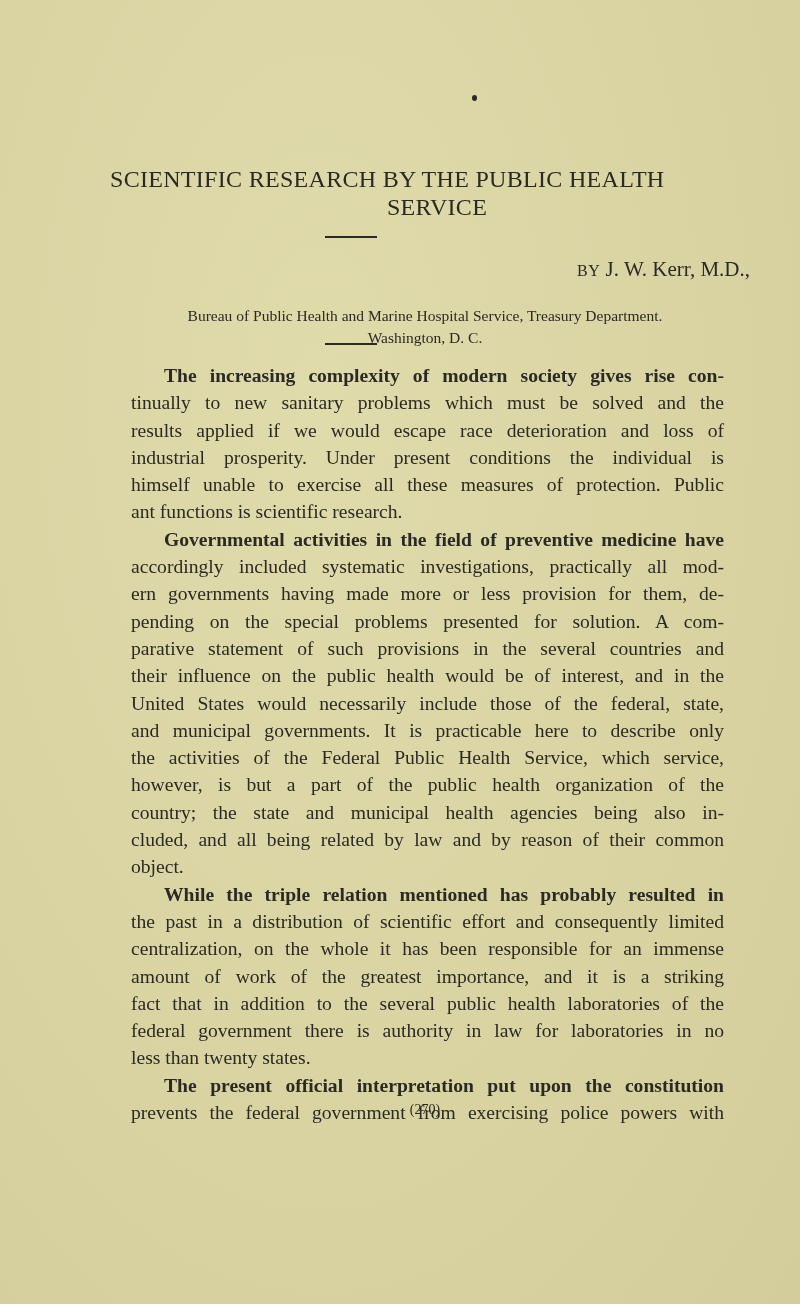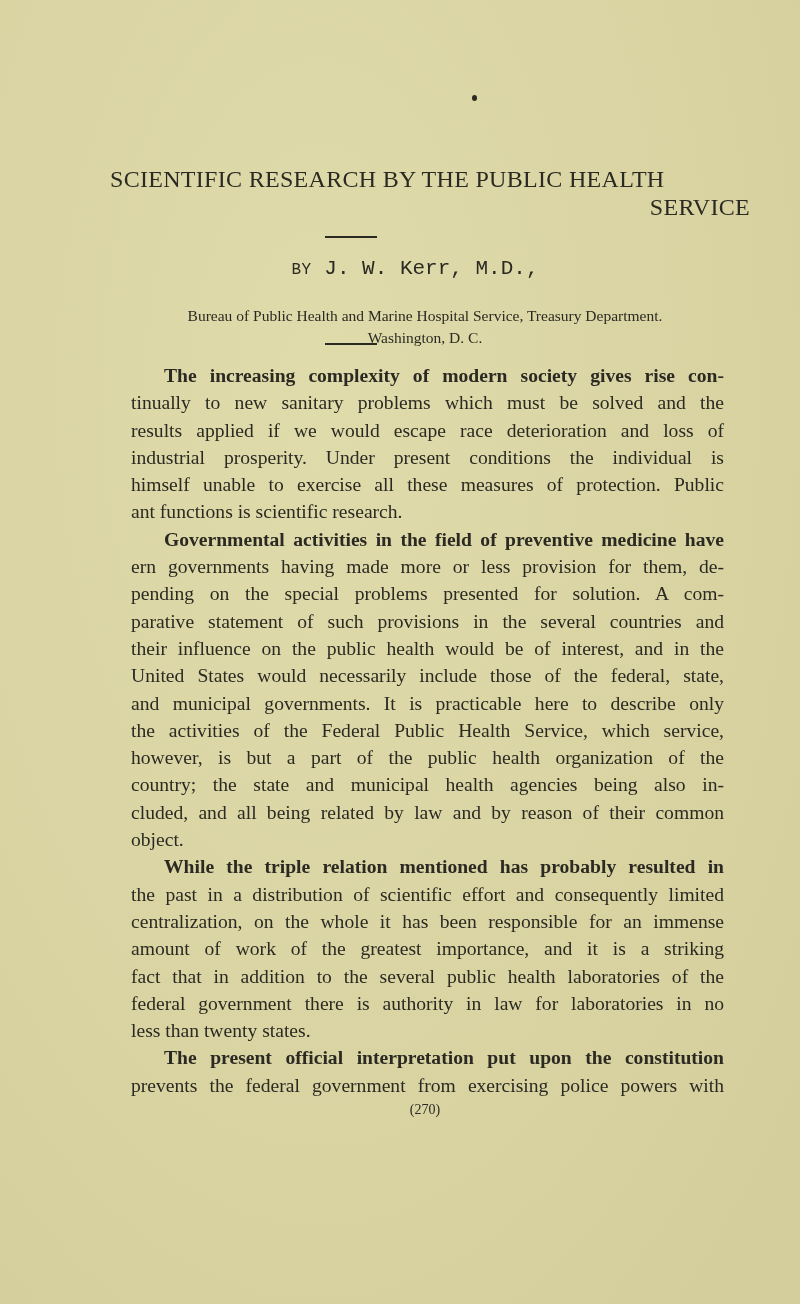--- a/index.html
+++ b/index.html
@@ -23,42 +23,41 @@
     }
     .dot {
       position: absolute;
       left: 472px; top: 95px;
       width: 5px; height: 6px;
       border-radius: 50%;
       background: #2b2a22;
     }
     .title {
       position: absolute;
-      left: 100px; width: 650px;
-      text-align: right;
+      left: 112px; width: 650px;
+      text-align: center;
       font-size: 24px;
       letter-spacing: 0.3px;
       line-height: 29px;
     }
     .title.l1 { top: 165px; left: 110px; width: 600px; text-align: left; }
     .title.l2 { top: 193px; }
     .rule {
       position: absolute;
       left: 325px; width: 52px;
       height: 2px;
       background: #2b2a22;
     }
     .rule.r1 { top: 236px; }
     .rule.r2 { top: 343px; }
     .byline {
       position: absolute;
-      top: 257px; left: 90px; width: 650px;
-      text-align: center;
+      top: 257px; left: 100px; width: 650px;
+      text-align: right;
       font-size: 21px;
-      font-family: Liberation Mono, monospace;
     }
     .byline .sc { font-size: 16px; letter-spacing: 0.5px; }
     .affil {
       position: absolute;
       top: 305px; left: 95px; width: 660px;
       text-align: center;
       font-size: 15.5px;
       line-height: 22px;
     }
     .body-text {
@@ -115,20 +114,21 @@
       <div>
         <span class="line indent">The increasing complexity of modern society gives rise con-</span>
         <span class="line">tinually to new sanitary problems which must be solved and the</span>
         <span class="line">results applied if we would escape race deterioration and loss of</span>
         <span class="line">industrial prosperity. Under present conditions the individual is</span>
         <span class="line">himself unable to exercise all these measures of protection. Public</span>
         <span class="line last">ant functions is scientific research.</span>
       </div>
       <div>
         <span class="line indent">Governmental activities in the field of preventive medicine have</span>
+        <span class="line">accordingly included systematic investigations, practically all mod-</span>
         <span class="line">ern governments having made more or less provision for them, de-</span>
         <span class="line">pending on the special problems presented for solution. A com-</span>
         <span class="line">parative statement of such provisions in the several countries and</span>
         <span class="line">their influence on the public health would be of interest, and in the</span>
         <span class="line">United States would necessarily include those of the federal, state,</span>
         <span class="line">and municipal governments. It is practicable here to describe only</span>
         <span class="line">the activities of the Federal Public Health Service, which service,</span>
         <span class="line">however, is but a part of the public health organization of the</span>
         <span class="line">country; the state and municipal health agencies being also in-</span>
         <span class="line">cluded, and all being related by law and by reason of their common</span>

